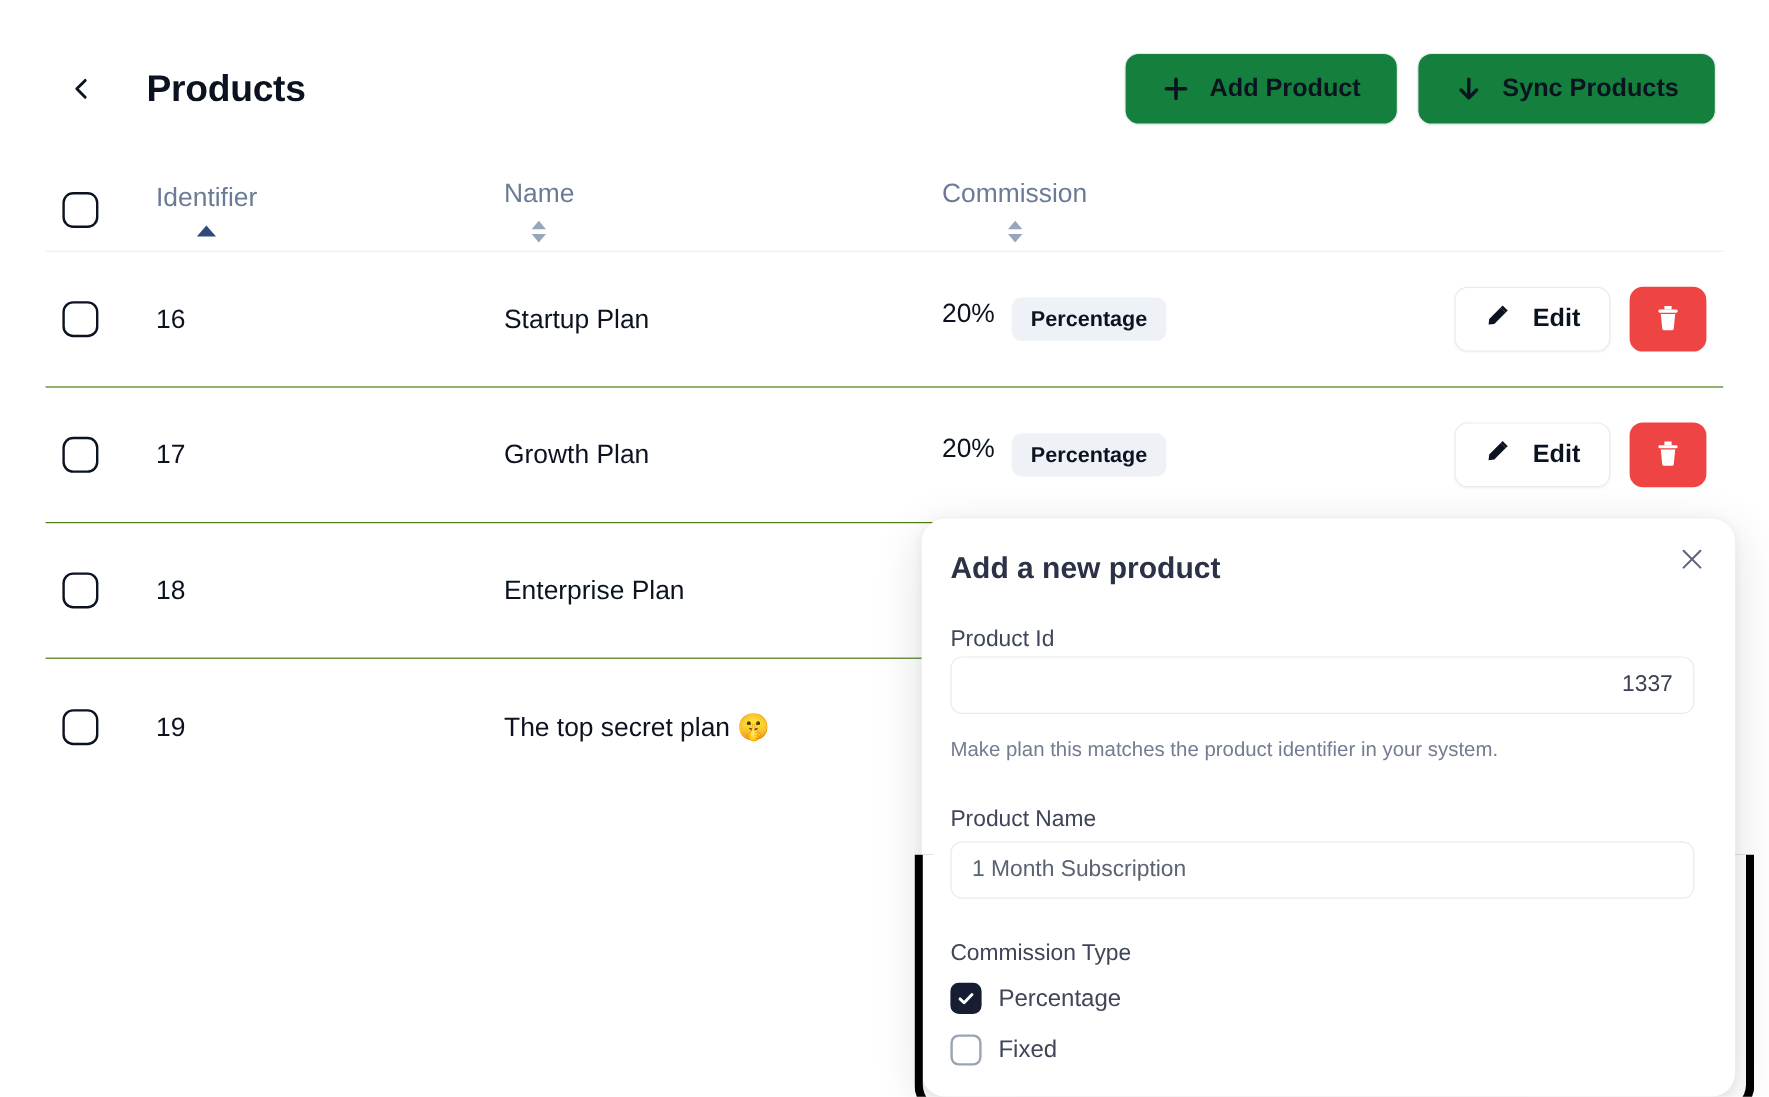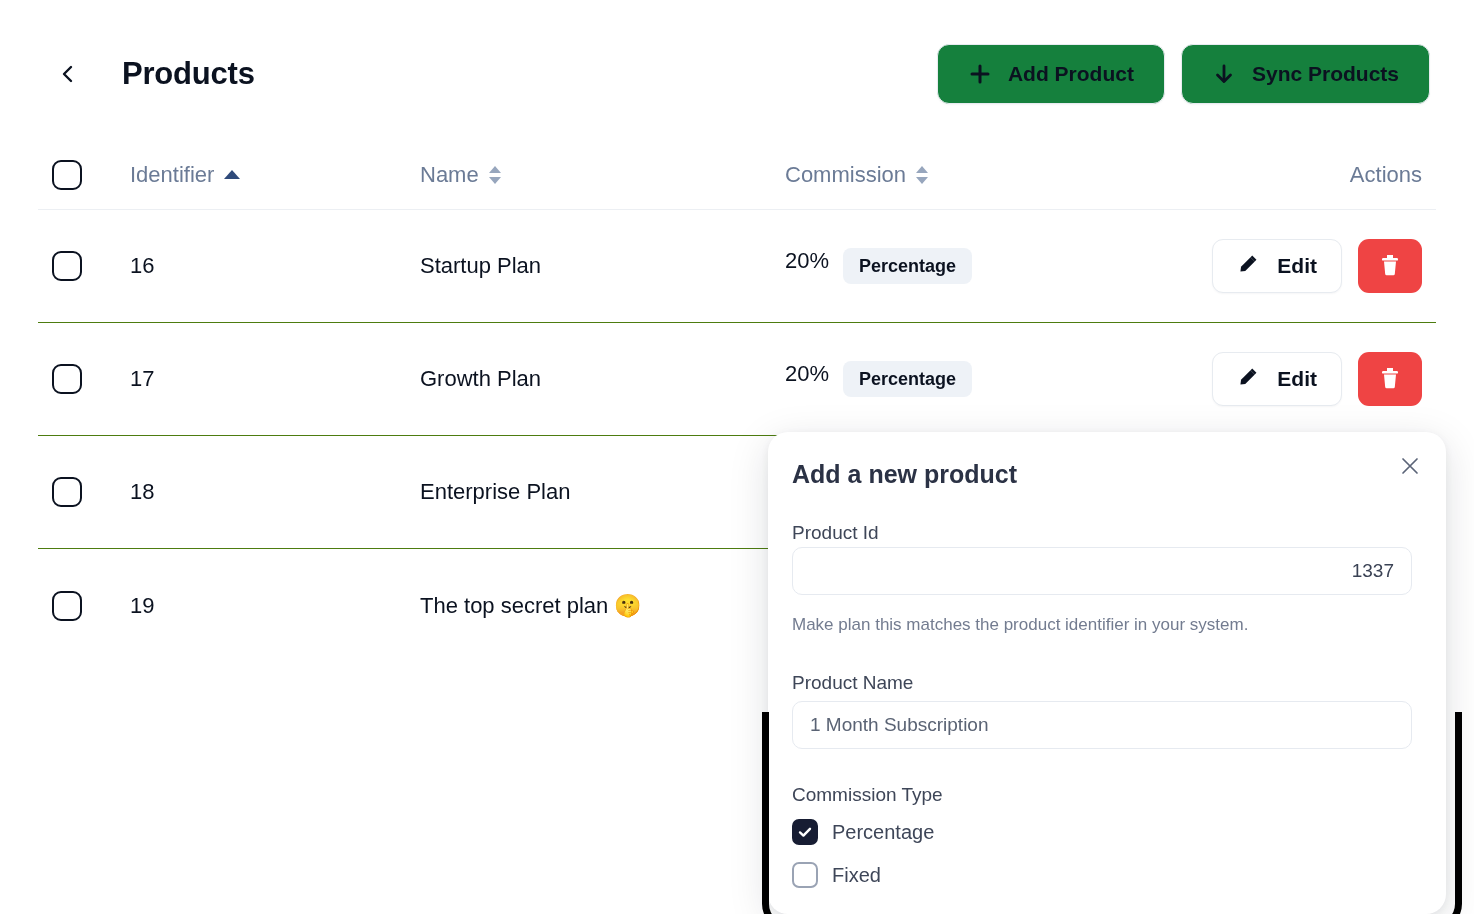--- a/index.html
+++ b/index.html
@@ -64,20 +64,21 @@
   .c-check { width: 92px; flex: none; display: flex; align-items: center; padding-left: 14px; }
   .c-id    { width: 290px; flex: none; }
   .c-name  { width: 365px; flex: none; }
   .c-comm  { width: 385px; flex: none; display: flex; align-items: flex-start; gap: 14px; }
   .c-act   { flex: 1; display: flex; align-items: center; justify-content: flex-end; gap: 16px; padding-right: 14px; }
 
   .th {
     font-size: 22px; font-weight: 400; color: #6b7b96;
     display: inline-flex; align-items: center; gap: 10px;
     cursor: pointer;
+    flex-direction: column;
   }
 
   .cell { font-size: 22px; color: #0b1220; font-weight: 400; }
 
   .cbox {
     width: 30px; height: 30px; border: 2px solid #0b1220;
     border-radius: 9px; background: #fff; cursor: pointer;
     display: block;
   }
 
@@ -231,23 +232,20 @@
         </span>
       </div>
       <div class="c-comm">
         <span class="th">
           <span>Commission</span>
           <span class="sort-dual">
               <i class="u"></i>
               <i class="d"></i>
             </span>
         </span>
-      </div>
-      <div class="c-act">
-        <span class="th">Actions</span>
       </div>
     </div>
 
     <div class="t-row">
       <div class="c-check">
         <span class="cbox"></span>
       </div>
       <div class="c-id">
         <span class="cell">16</span>
       </div>

